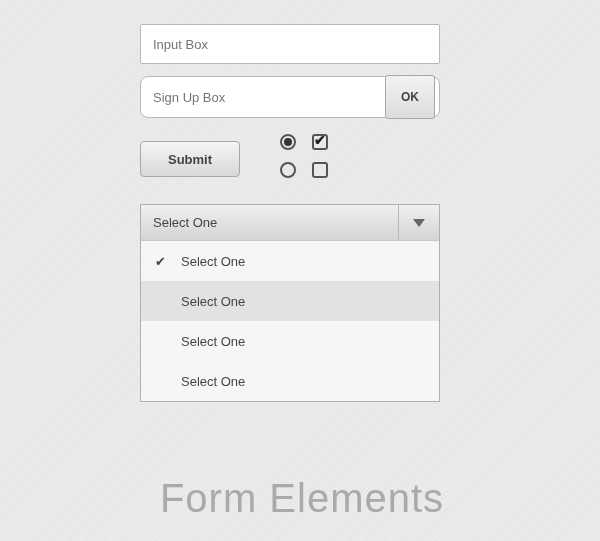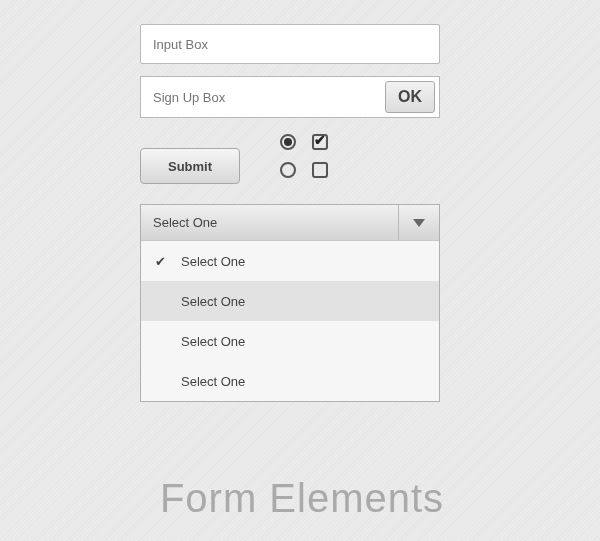--- a/index.html
+++ b/index.html
@@ -39,45 +39,45 @@
   }
   .signup-row {
     width: 300px;
     height: 42px;
     border: 1px solid #b8b8b8;
     background: #fff;
     display: flex;
     align-items: center;
     padding: 4px;
     margin-bottom: 16px;
-    border-radius: 0;
+    border-radius: 8px;
   }
   .signup-input {
     flex: 1;
     border: none;
     outline: none;
     padding: 0 8px;
     font-size: 13px;
     color: #555;
     background: transparent;
   }
   .ok-btn {
-    height: 32px;
+    height: 44px;
     width: 50px;
     background: linear-gradient(#f2f2f2, #dcdcdc);
     border: 1px solid #a8a8a8;
     border-radius: 3px;
-    font-size: 16px;
+    font-size: 12px;
     font-weight: bold;
     color: #444;
     cursor: pointer;
   }
   .row3 {
     display: flex;
-    align-items: flex-end;
+    align-items: center;
     gap: 40px;
     margin-bottom: 20px;
   }
   .submit-btn {
     height: 36px;
     width: 100px;
     background: linear-gradient(#f5f5f5, #d8d8d8);
     border: 1px solid #a8a8a8;
     border-radius: 4px;
     font-size: 13px;

